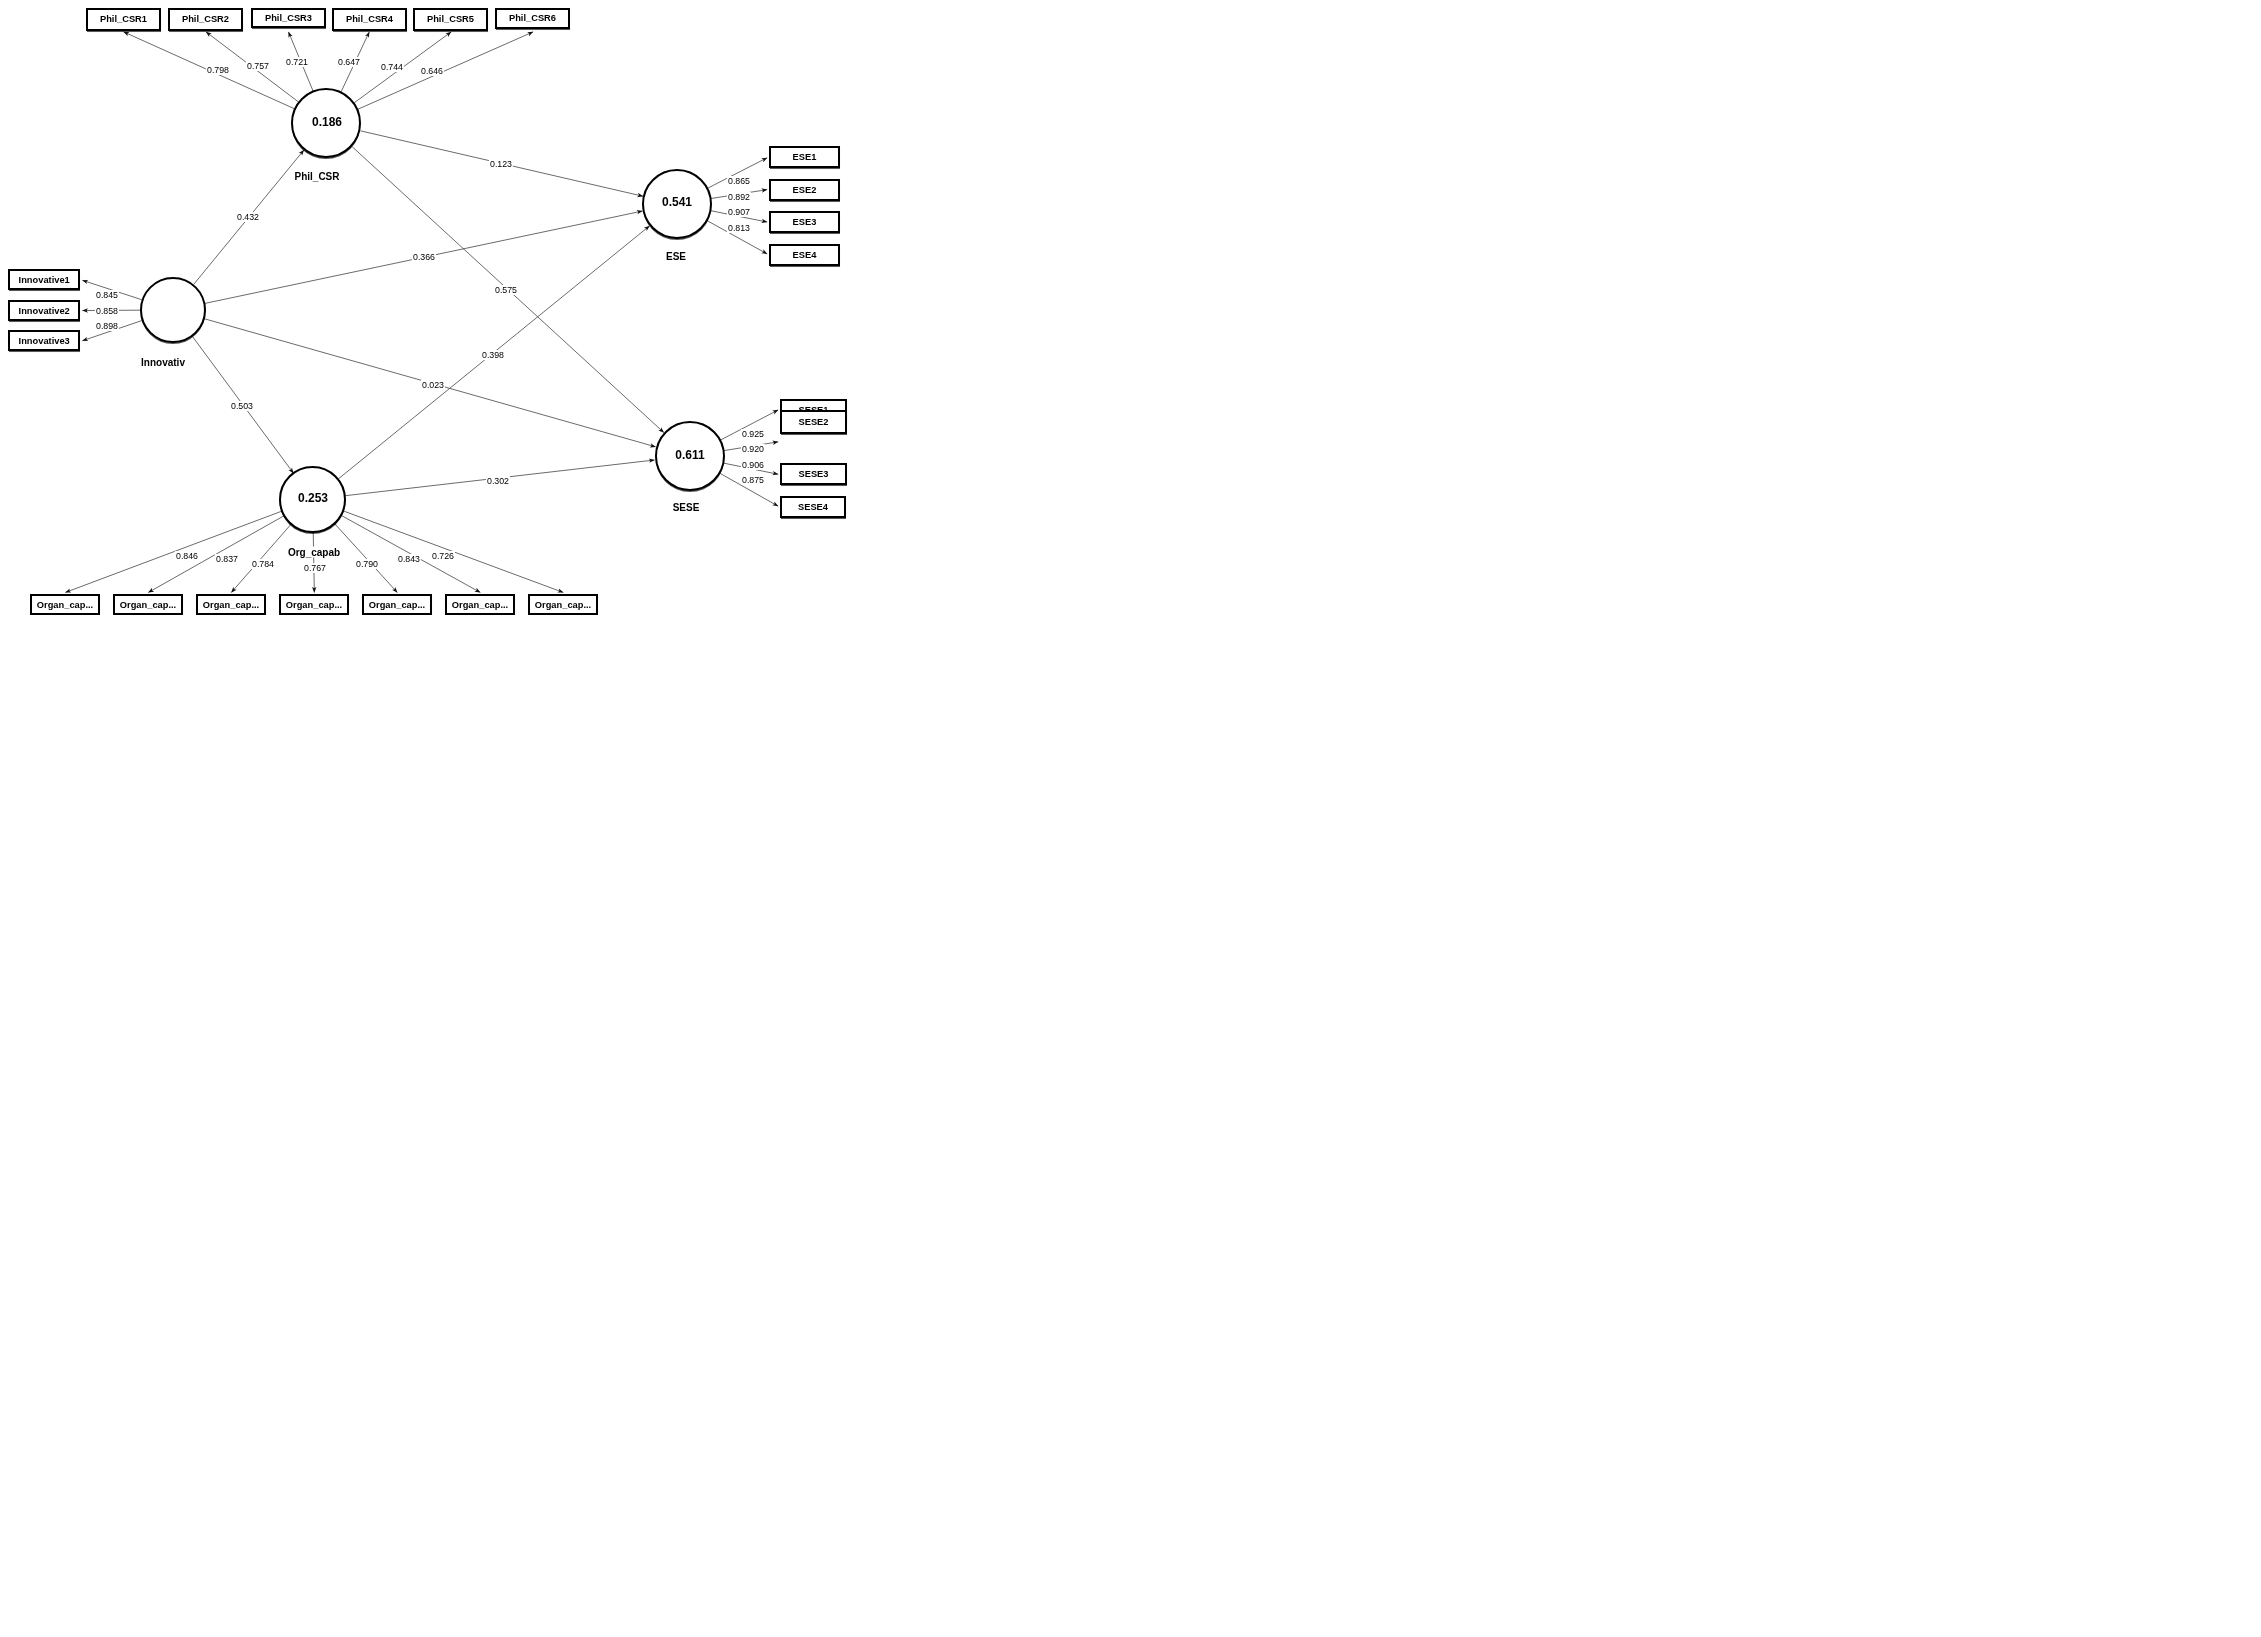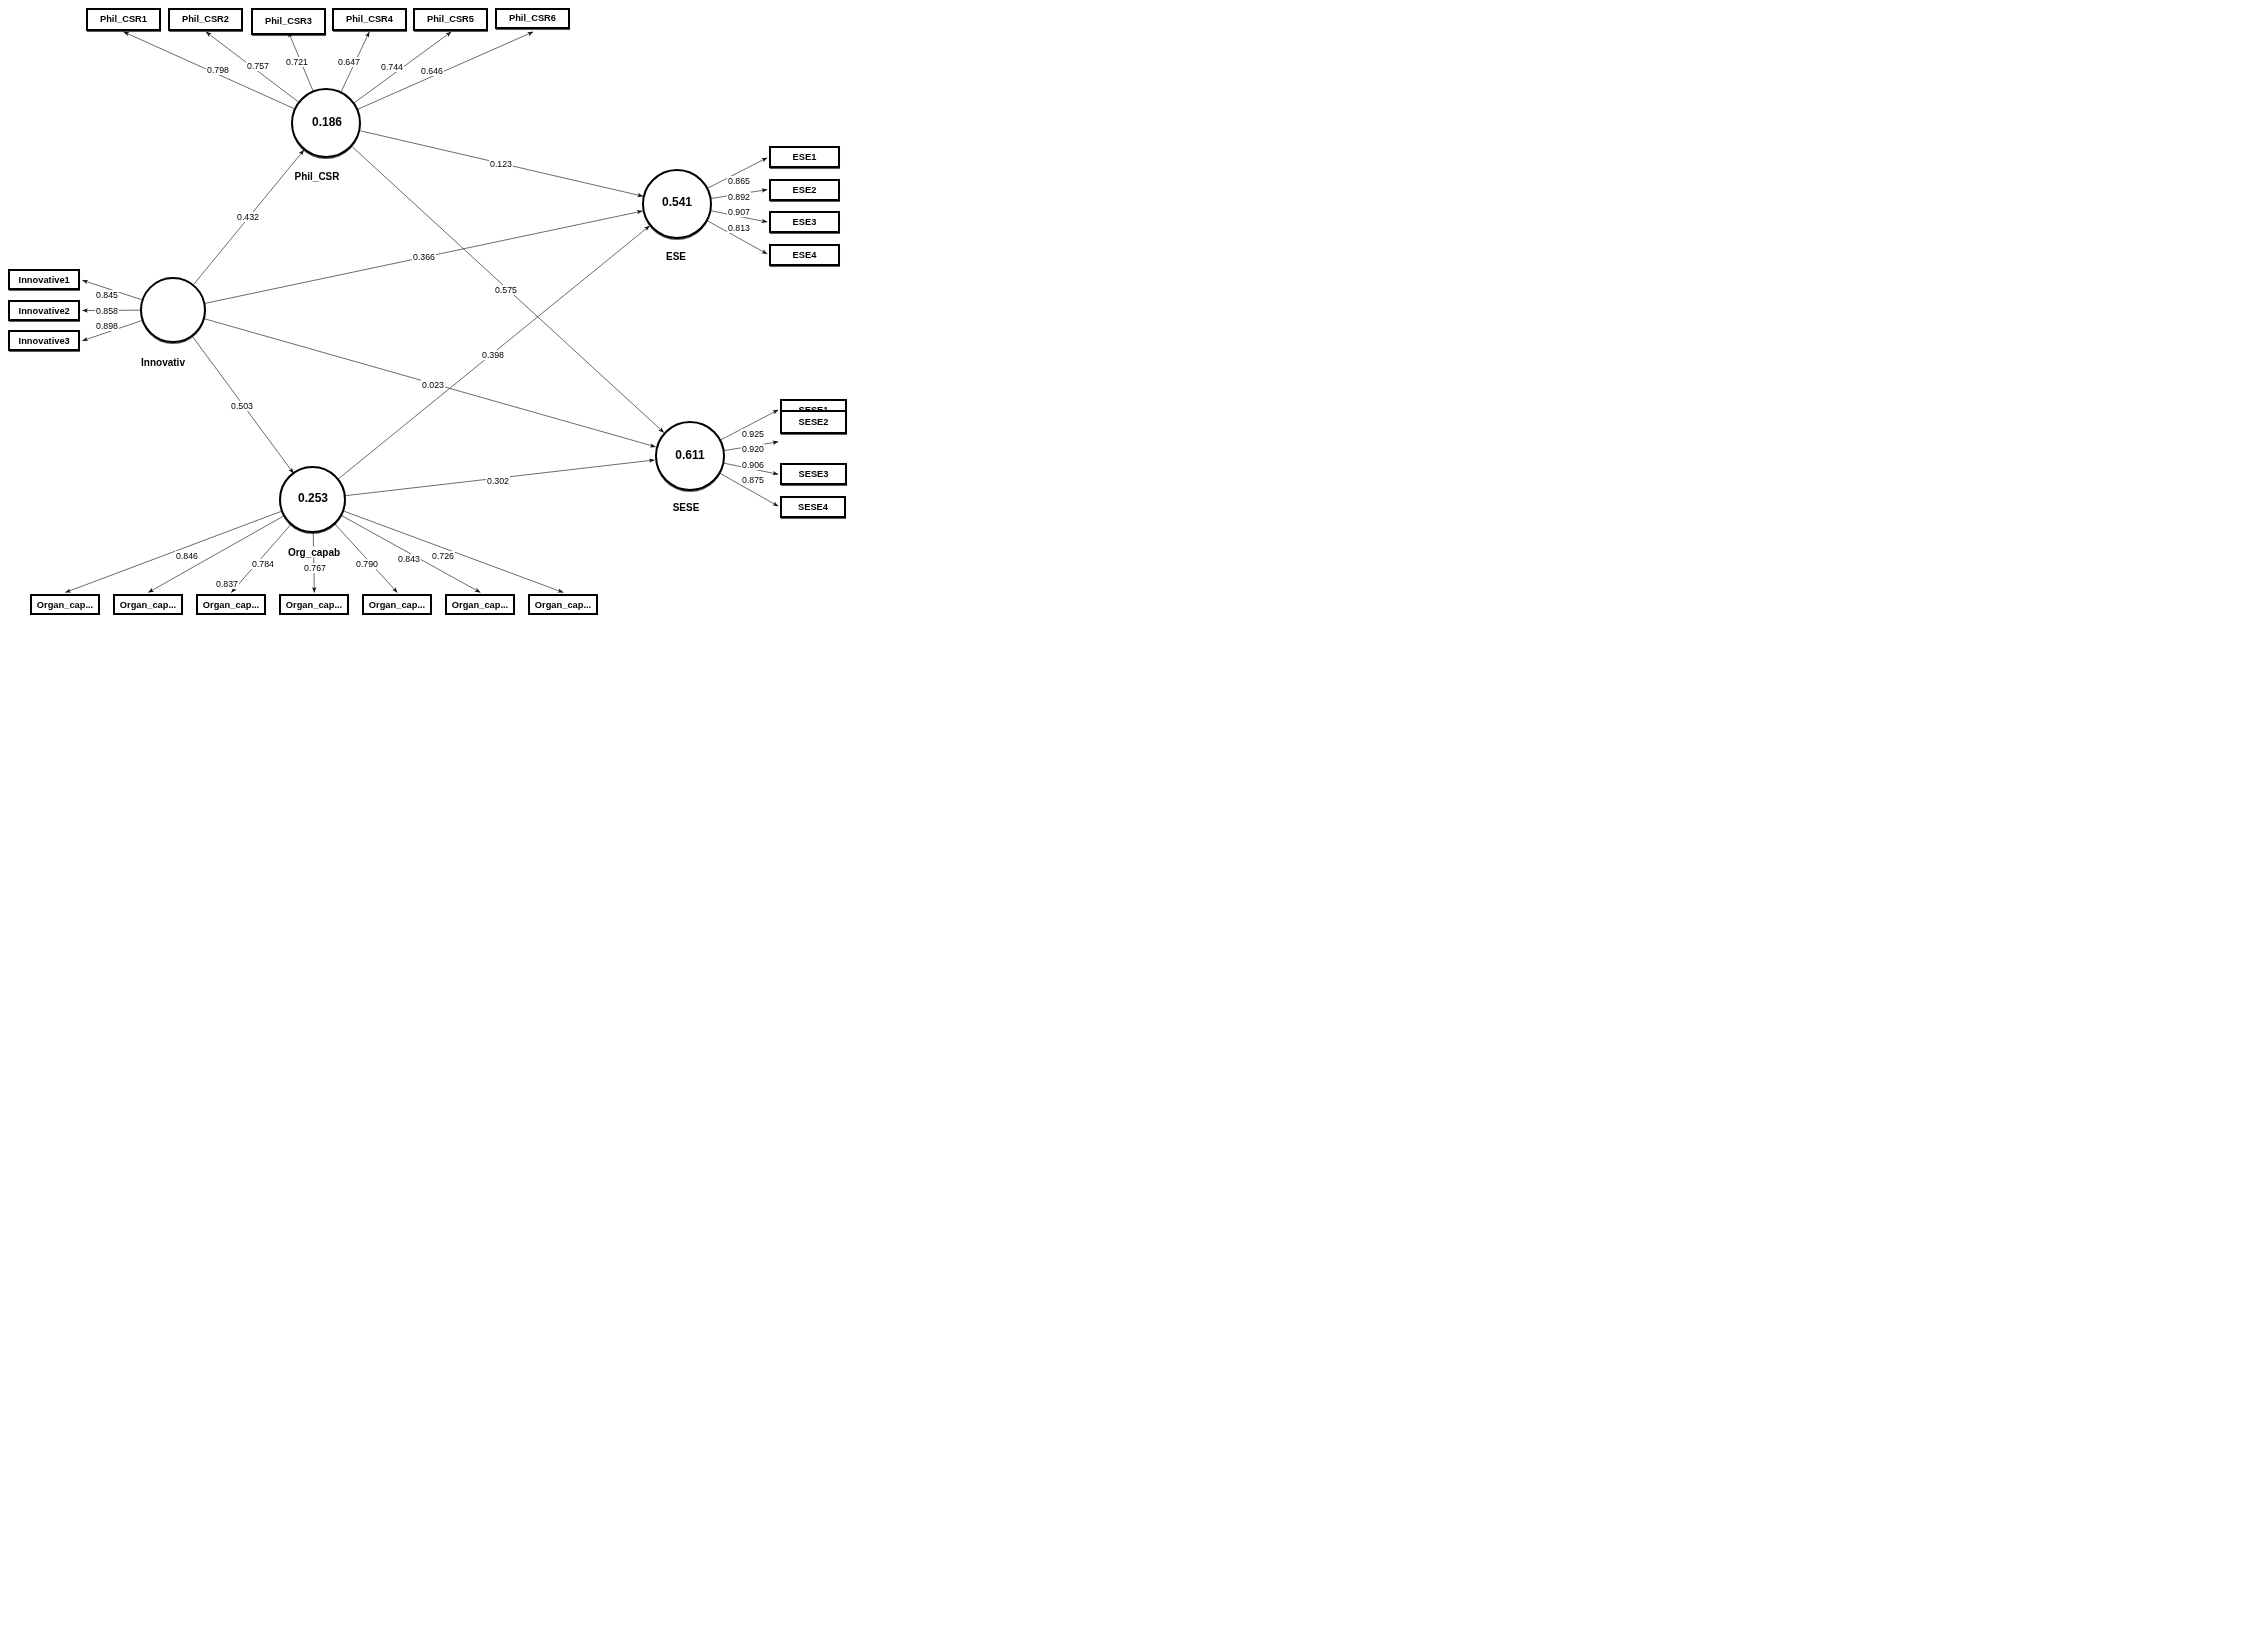--- a/index.html
+++ b/index.html
@@ -83,21 +83,21 @@
     <line class="edge" x1="350" y1="612" x2="534" y2="861" marker-end="url(#ah)"></line>
     <line class="edge" x1="372" y1="580" x2="1193" y2="813" marker-end="url(#ah)"></line>
     <line class="edge" x1="656" y1="238" x2="1170" y2="357" marker-end="url(#ah)"></line>
     <line class="edge" x1="641" y1="267" x2="1208" y2="787" marker-end="url(#ah)"></line>
     <line class="edge" x1="615" y1="872" x2="1182" y2="411" marker-end="url(#ah)"></line>
     <line class="edge" x1="628" y1="902" x2="1191" y2="837" marker-end="url(#ah)"></line>
   </svg>
 
   <div class="rect" style="left:86px;top:7.7px;width:75px;height:23.6px">Phil_CSR1</div>
   <div class="rect" style="left:168px;top:7.7px;width:75px;height:23.6px">Phil_CSR2</div>
-  <div class="rect" style="left:251px;top:7.7px;width:75px;height:27px">Phil_CSR3</div>
+  <div class="rect" style="left:251px;top:7.7px;width:75px;height:20px">Phil_CSR3</div>
   <div class="rect" style="left:332px;top:7.7px;width:75px;height:23.6px">Phil_CSR4</div>
   <div class="rect" style="left:413px;top:7.7px;width:75px;height:23.6px">Phil_CSR5</div>
   <div class="rect" style="left:495px;top:7.7px;width:75px;height:21px">Phil_CSR6</div>
 
   <div class="rect" style="left:8.2px;top:269px;width:72px;height:21.4px">Innovative1</div>
   <div class="rect" style="left:8.2px;top:300px;width:72px;height:21.4px">Innovative2</div>
   <div class="rect" style="left:8.2px;top:330px;width:72px;height:21.4px">Innovative3</div>
 
   <div class="rect" style="left:769px;top:146px;width:71px;height:22px">ESE1</div>
   <div class="rect" style="left:769px;top:179px;width:71px;height:22px">ESE2</div>
@@ -149,21 +149,21 @@
   <div class="num" style="left:739px;top:197px">0.892</div>
   <div class="num" style="left:739px;top:212px">0.907</div>
   <div class="num" style="left:739px;top:228px">0.813</div>
 
   <div class="num" style="left:753px;top:434px">0.925</div>
   <div class="num" style="left:753px;top:449px">0.920</div>
   <div class="num" style="left:753px;top:465px">0.906</div>
   <div class="num" style="left:753px;top:480px">0.875</div>
 
   <div class="num" style="left:187px;top:556px">0.846</div>
-  <div class="num" style="left:227px;top:584px">0.837</div>
+  <div class="num" style="left:227px;top:559px">0.837</div>
   <div class="num" style="left:263px;top:564px">0.784</div>
   <div class="num" style="left:315px;top:568px">0.767</div>
   <div class="num" style="left:367px;top:564px">0.790</div>
   <div class="num" style="left:409px;top:559px">0.843</div>
   <div class="num" style="left:443px;top:556px">0.726</div>
 
   <div class="num" style="left:248px;top:217px">0.432</div>
   <div class="num" style="left:424px;top:257px">0.366</div>
   <div class="num" style="left:242px;top:406px">0.503</div>
   <div class="num" style="left:433px;top:385px">0.023</div>

